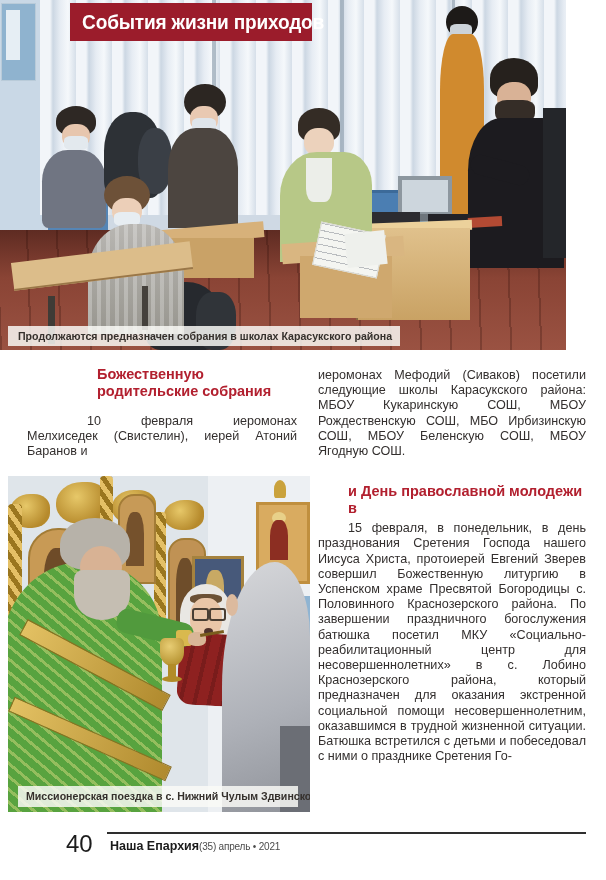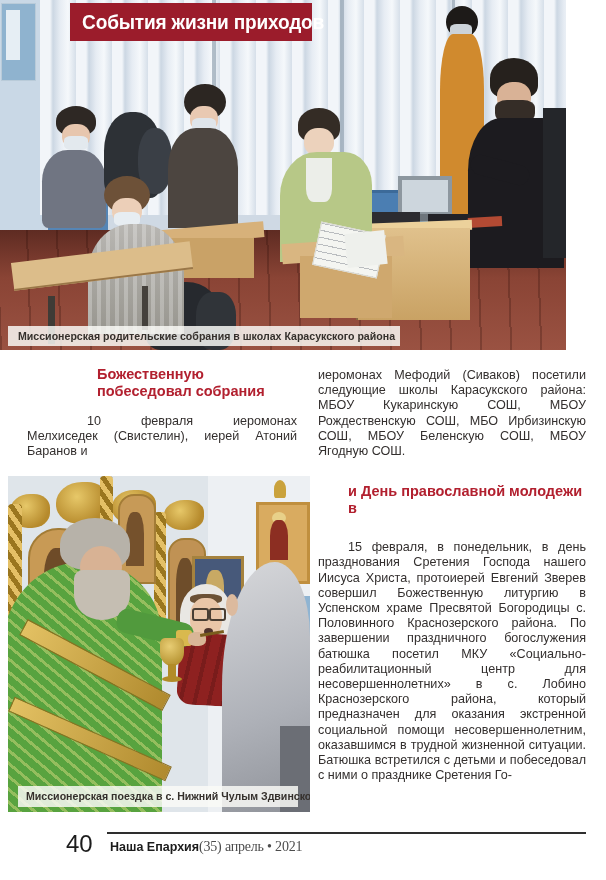--- a/index.html
+++ b/index.html
@@ -24,28 +24,28 @@
   .col{position:absolute;top:366px;}
   .col-left{left:27px;width:270px;}
   .col-right{left:318px;width:268px;}
   .heading{color:#b2202f;font-size:14.5px;font-weight:700;line-height:17px;margin:0;}
   .heading.h-left{margin-left:70px;}
   .heading.h-right{margin-left:30px;margin-top:24px;}
   .body-text{margin:0;font-size:12.6px;line-height:15.2px;color:#332f2e;
         text-align:justify;hyphens:auto;-webkit-hyphens:auto;}
   .p-after-h{margin-top:14px;text-indent:60px;}
   .p-cont{margin-top:2px;}
-  .p-article2{margin-top:23px;text-indent:30px;}
+  .p-article2{margin-top:4px;text-indent:30px;}
 
   
   .pagenum{position:absolute;left:66px;top:830px;font-size:24px;color:#1c1c1c;}
   .footer-rule{position:absolute;left:107px;top:832px;width:479px;height:2px;background:#2e2e2e;}
   .footer-line{position:absolute;left:110px;top:839px;display:flex;align-items:baseline;}
   .footer-line .mag{font-size:12.5px;font-weight:700;color:#1c1c1c;}
-  .footer-line .issue{font-size:14px;color:#4c4c4c;letter-spacing:-0.2px;font-family:Liberation Serif, serif;}
+  .footer-line .issue{font-size:10px;color:#4c4c4c;letter-spacing:-0.2px;}
 </style>
 </head>
 <body>
 
 <div class="page">
 
   <div class="photo photo-top">
 
     <div class="abs" style="left:0;top:0;width:48px;height:238px;background:#c9d8e6;"></div>
     <div class="abs" style="left:1px;top:3px;width:33px;height:76px;background:#8fb3cf;border:1px solid #b9cbd9;"></div>
@@ -112,31 +112,31 @@
     <div class="abs" style="left:104px;top:176px;width:46px;height:38px;background:#6d5138;border-radius:50%;"></div>
     <div class="abs" style="left:112px;top:198px;width:30px;height:26px;background:#eccfb8;border-radius:45%;"></div>
     <div class="abs" style="left:114px;top:212px;width:26px;height:14px;background:#e7edf2;border-radius:30%;"></div>
     <div class="abs" style="left:88px;top:224px;width:96px;height:110px;border-radius:45% 45% 0 0;
          background:repeating-linear-gradient(90deg,rgba(255,255,255,0.25) 0 4px,transparent 4px 9px),linear-gradient(180deg,#b8b6b2,#98968f);"></div>
 
     <div class="abs" style="left:12px;top:252px;width:180px;height:26px;background:#dcbd8a;transform:rotate(-7deg);border-bottom:2px solid #9a7748;"></div>
     <div class="abs" style="left:48px;top:296px;width:7px;height:48px;background:#3f3b36;"></div>
     <div class="abs" style="left:142px;top:286px;width:6px;height:44px;background:#45413c;"></div>
 
-    <div class="photo-caption" style="left:8px;top:326px;width:392px;height:20px;line-height:20px;padding-left:10px;box-sizing:border-box;">Миссионерская родительские собрания в школах Карасукского района</div>
+    <div class="photo-caption" style="left:8px;top:326px;width:392px;height:20px;line-height:20px;padding-left:10px;box-sizing:border-box;">Продолжаются предназначен собрания в школах Карасукского района</div>
   </div>
 
   <div class="banner">
     <span>События жизни приходов</span>
   </div>
 
   <div class="col col-left">
     <h2 class="heading h-left">
       <div>Божественную</div>
-      <div>побеседовал собрания</div>
+      <div>родительские собрания</div>
     </h2>
     <p class="body-text p-after-h">10 февраля иеромонах Мелхиседек (Свистелин), иерей Атоний Баранов и</p>
   </div>
 
   <div class="col col-right">
     <p class="body-text p-cont">иеромонах Мефодий (Сиваков) посетили следующие школы Карасукского района: МБОУ Кукаринскую СОШ, МБОУ Рождественскую СОШ, МБО Ирбизинскую СОШ, МБОУ Беленскую СОШ, МБОУ Ягодную СОШ.</p>
     <h2 class="heading h-right">
       <div>и День православной молодежи в</div>
     </h2>
     <p class="body-text p-article2">15 февраля, в понедельник, в день празднования Сретения Господа нашего Иисуса Христа, протоиерей Евгений Зверев совершил Божественную литургию в Успенском храме Пресвятой Богородицы с. Половинного Краснозерского района. По завершении праздничного богослужения батюшка посетил МКУ «Социально-реабилитационный центр для несовершеннолетних» в с. Лобино Краснозерского района, который предназначен для оказания экстренной социальной помощи несовершеннолетним, оказавшимся в трудной жизненной ситуации. Батюшка встретился с детьми и побеседовал с ними о празднике Сретения Го-</p>

